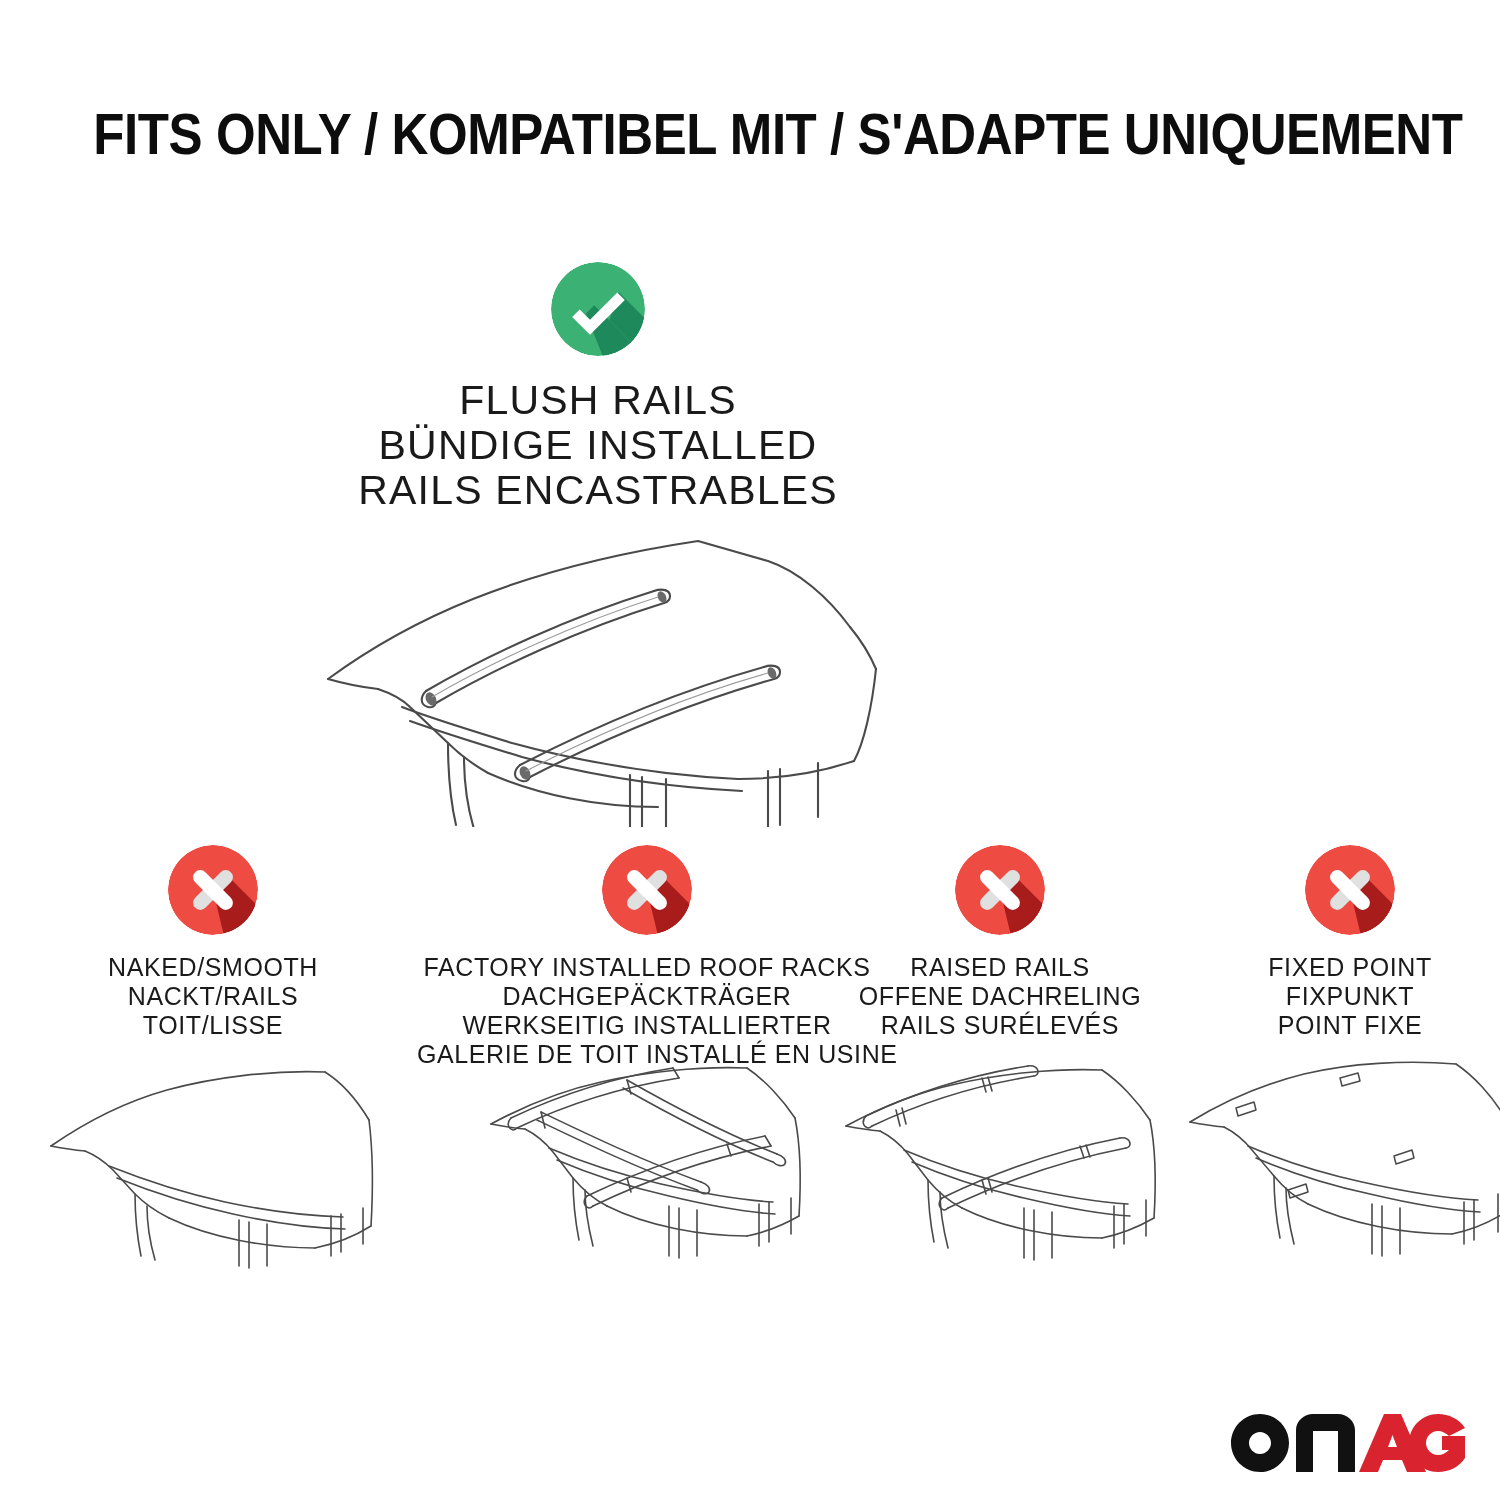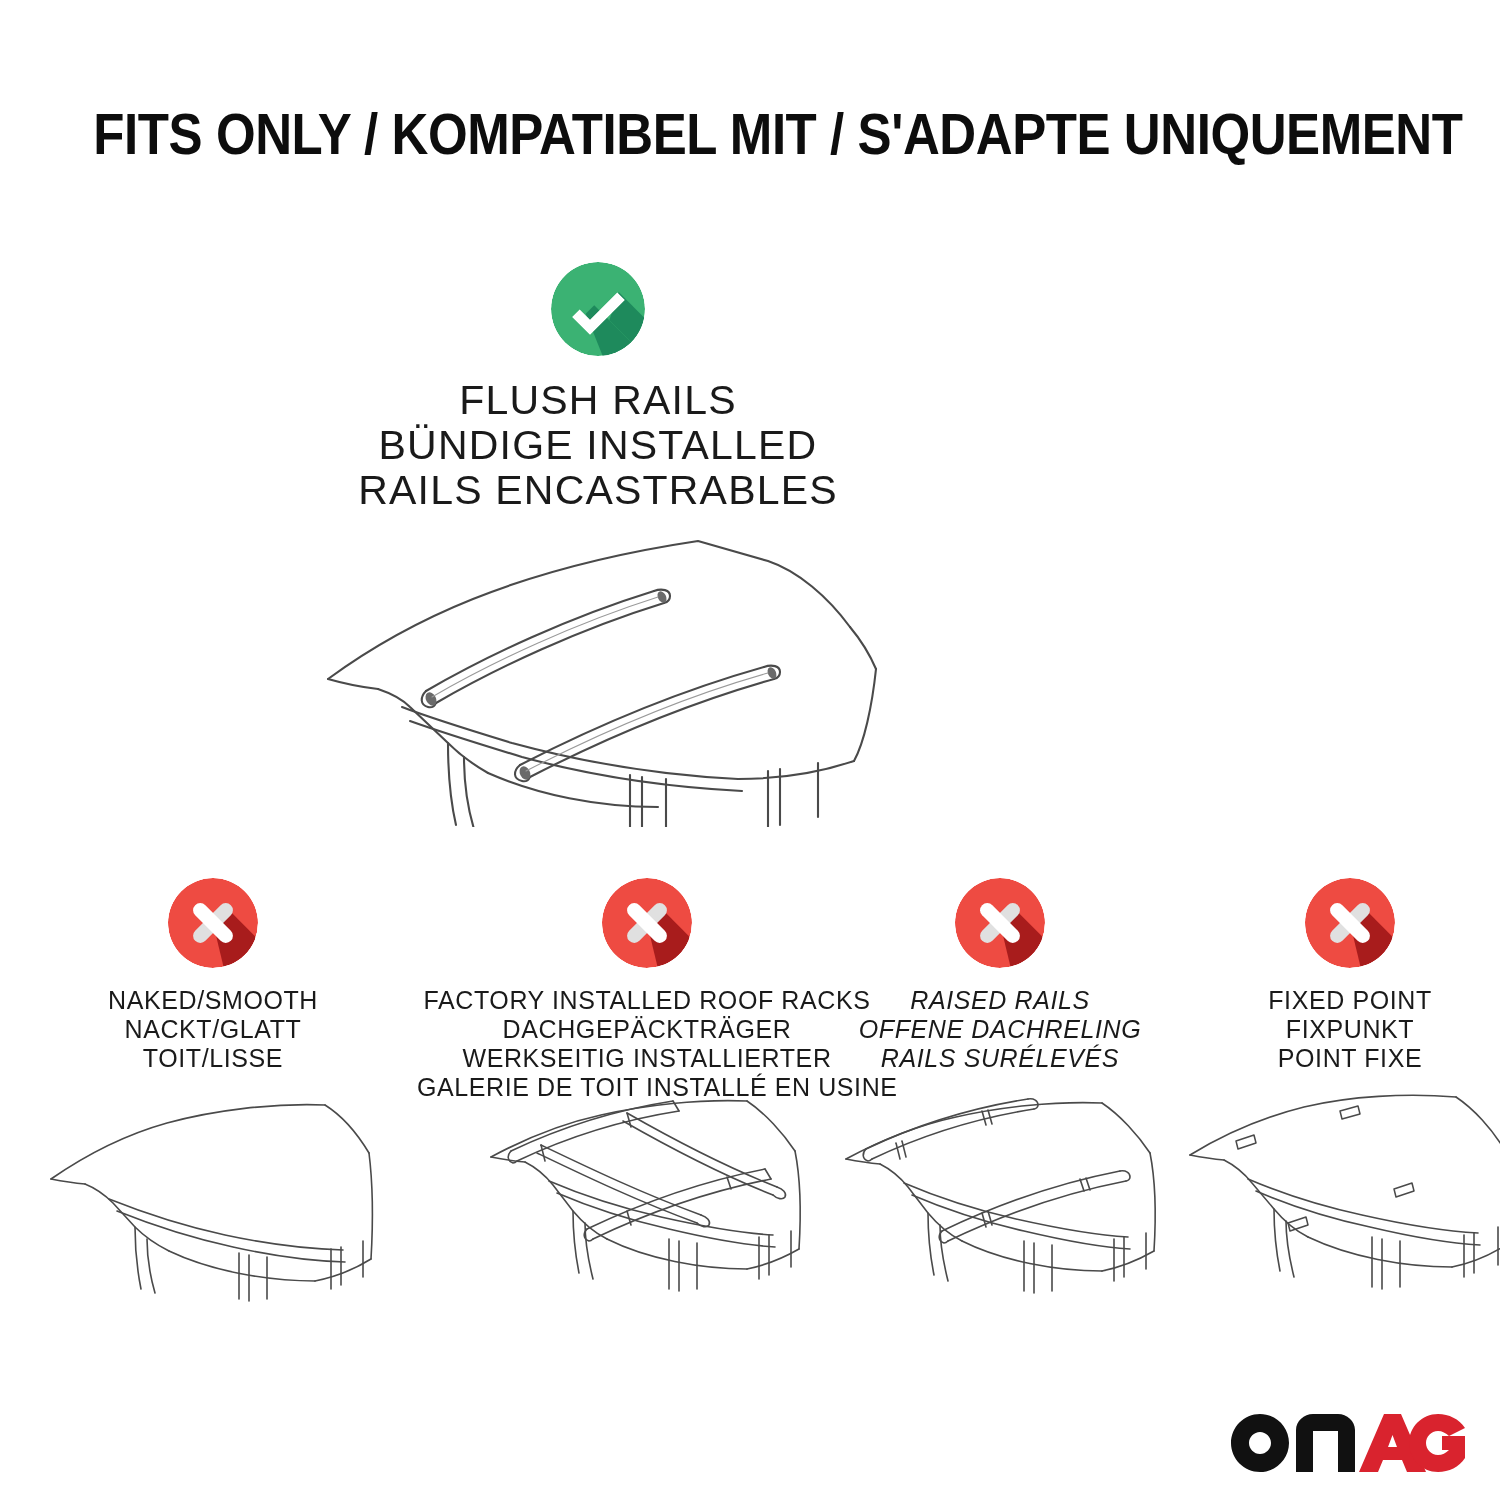--- a/index.html
+++ b/index.html
@@ -72,32 +72,32 @@
     top: 245px;
     transform: translateX(-50%);
     width: 600px;
     height: 320px;
   }
 
   
   .cols {
     position: absolute;
     left: 0;
-    top: 878px;
+    top: 845px;
     width: 1276px;
     height: 470px;
   }
   .col {
     position: absolute;
     top: 0;
     text-align: center;
   }
   .col-0 { left: 63px;   width: 300px; }
   .col-1 { left: 393px;  width: 460px; margin-left: 24px; }
-  .col-2 { left: 835px;  width: 330px; font-style: italic; }
+  .col-2 { left: 835px;  width: 330px; }
   .col-3 { left: 1195px; width: 310px; }
 
   .col .badge { width: 90px; height: 90px; }
 
   .col-labels {
     margin-top: 14px;
     font-family: "Liberation Sans", sans-serif;
     font-weight: 400;
     font-size: 25px;
     line-height: 29px;
@@ -224,21 +224,21 @@
           <polygon points="50,50 66,34 100,68 100,100 62,100" fill="#A81C1C"></polygon>
           <g transform="rotate(45 50 50)">
             <rect x="42" y="22" width="16" height="56" rx="8" fill="#E0E0E0"></rect>
             <rect x="22" y="42" width="56" height="16" rx="8" fill="#FFFFFF"></rect>
           </g>
         </g>
       </svg>
     </span>
     <div class="col-labels">
       <div>NAKED/SMOOTH</div>
-      <div>NACKT/GLATT</div>
+      <div>NACKT/RAILS</div>
       <div>TOIT/LISSE</div>
     </div>
     <div class="col-art">
       <svg class="line-art" viewBox="0 0 340 220" xmlns="http://www.w3.org/2000/svg" fill="none" stroke="#4A4A4A" stroke-width="1.6" stroke-linecap="round" stroke-linejoin="round">
         <path d="M8 86 C34 68 74 44 124 30 C172 17 230 10 282 12"></path>
         <path d="M282 12 C298 22 314 40 326 60"></path>
         <path d="M8 86 C18 88 30 90 42 91"></path>
         <path d="M42 91 C52 95 62 102 70 110 L92 134 C102 144 114 152 126 158"></path>
         <path d="M126 158 C168 178 224 188 272 188"></path>
         <path d="M272 188 C292 184 312 176 328 166"></path>

